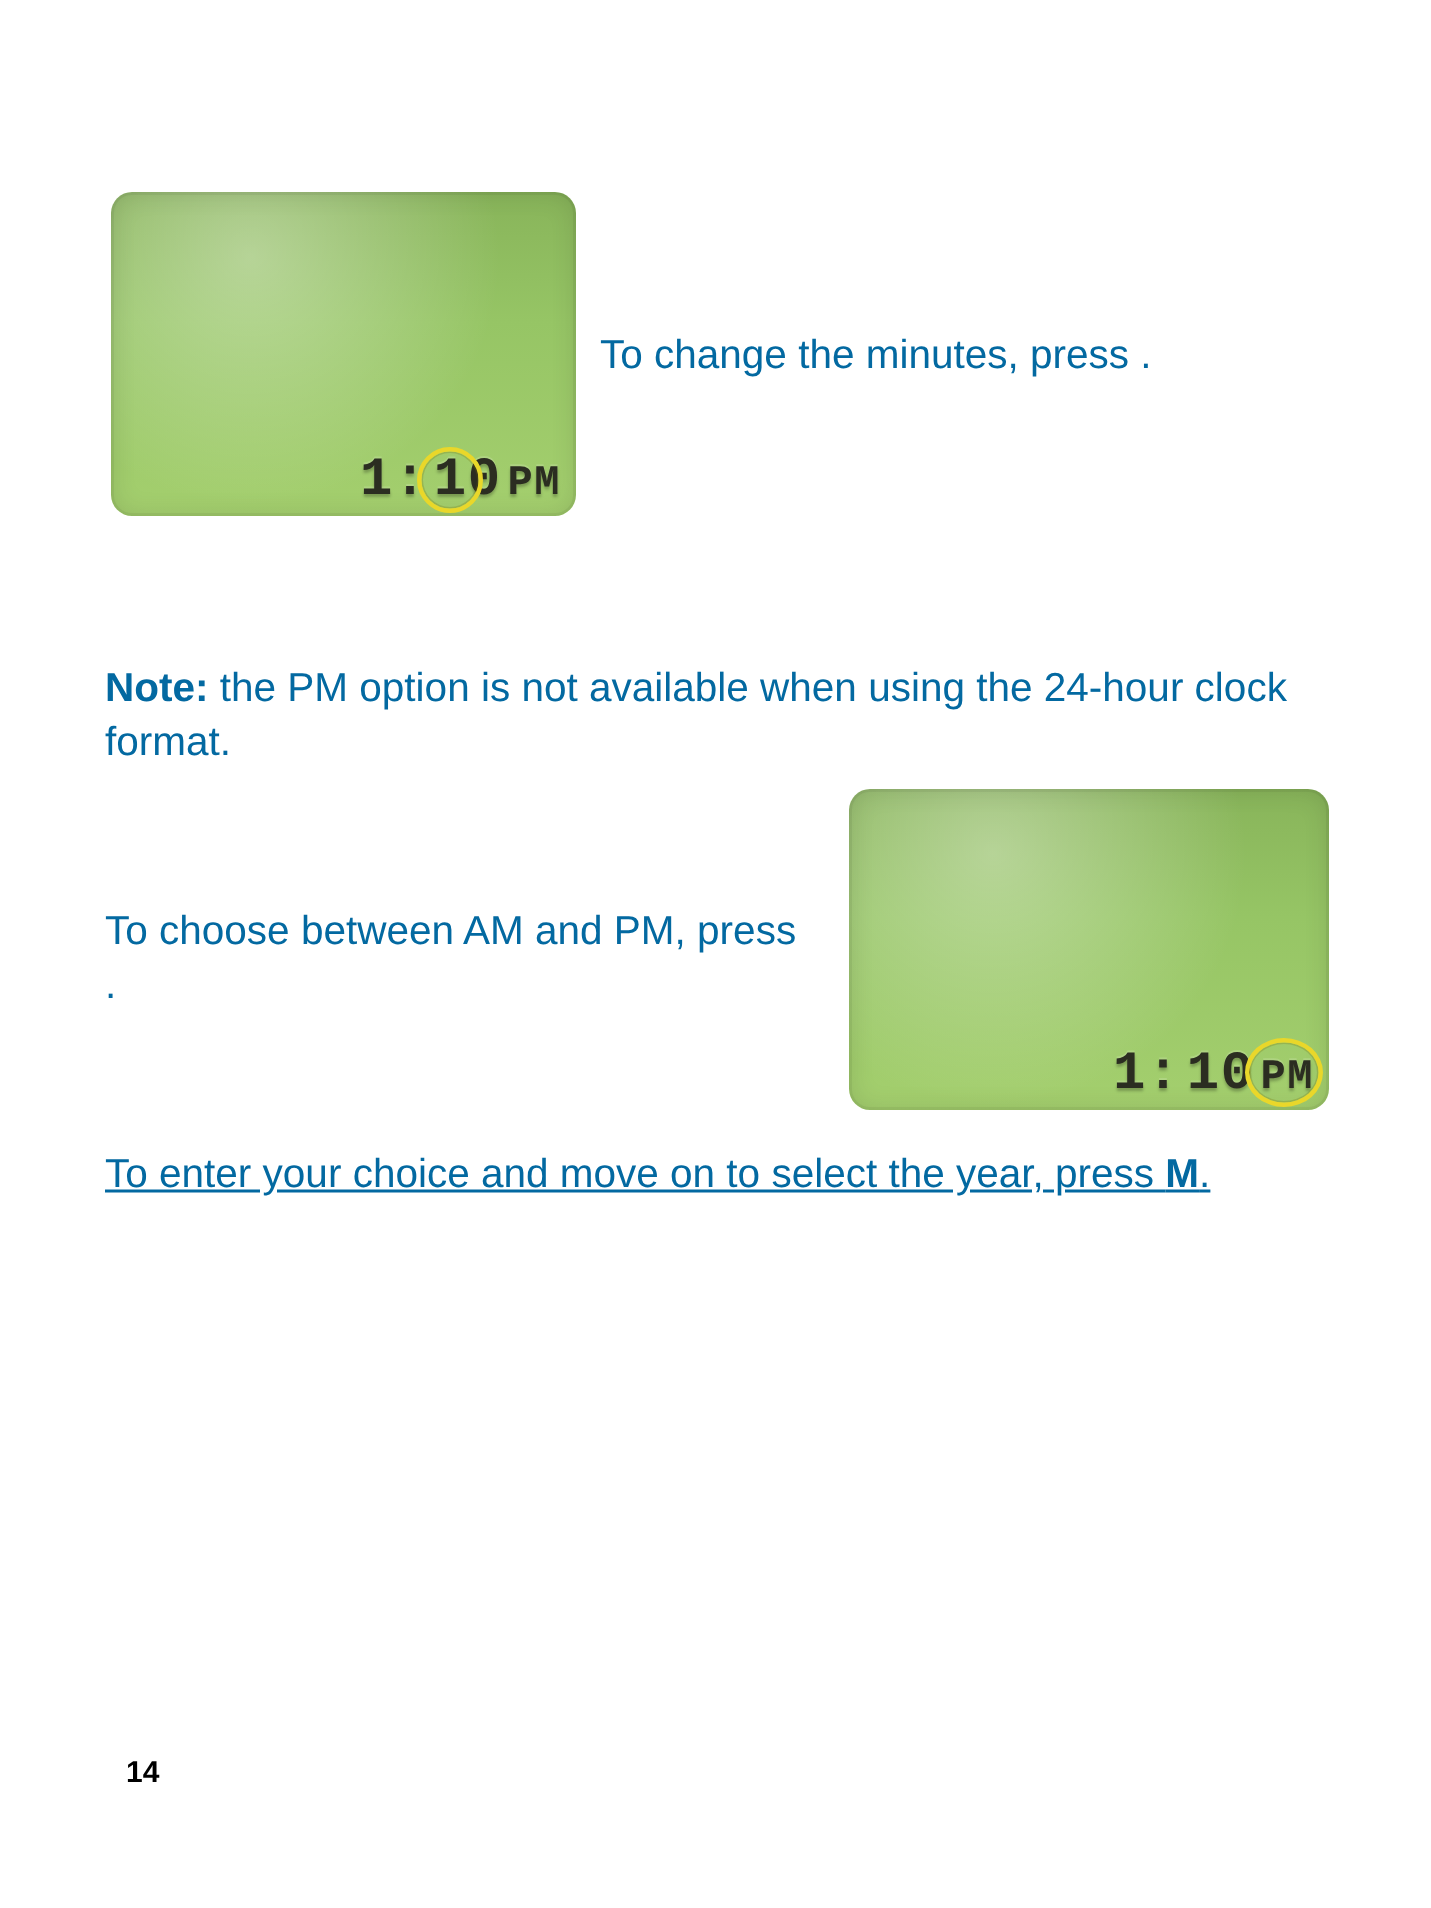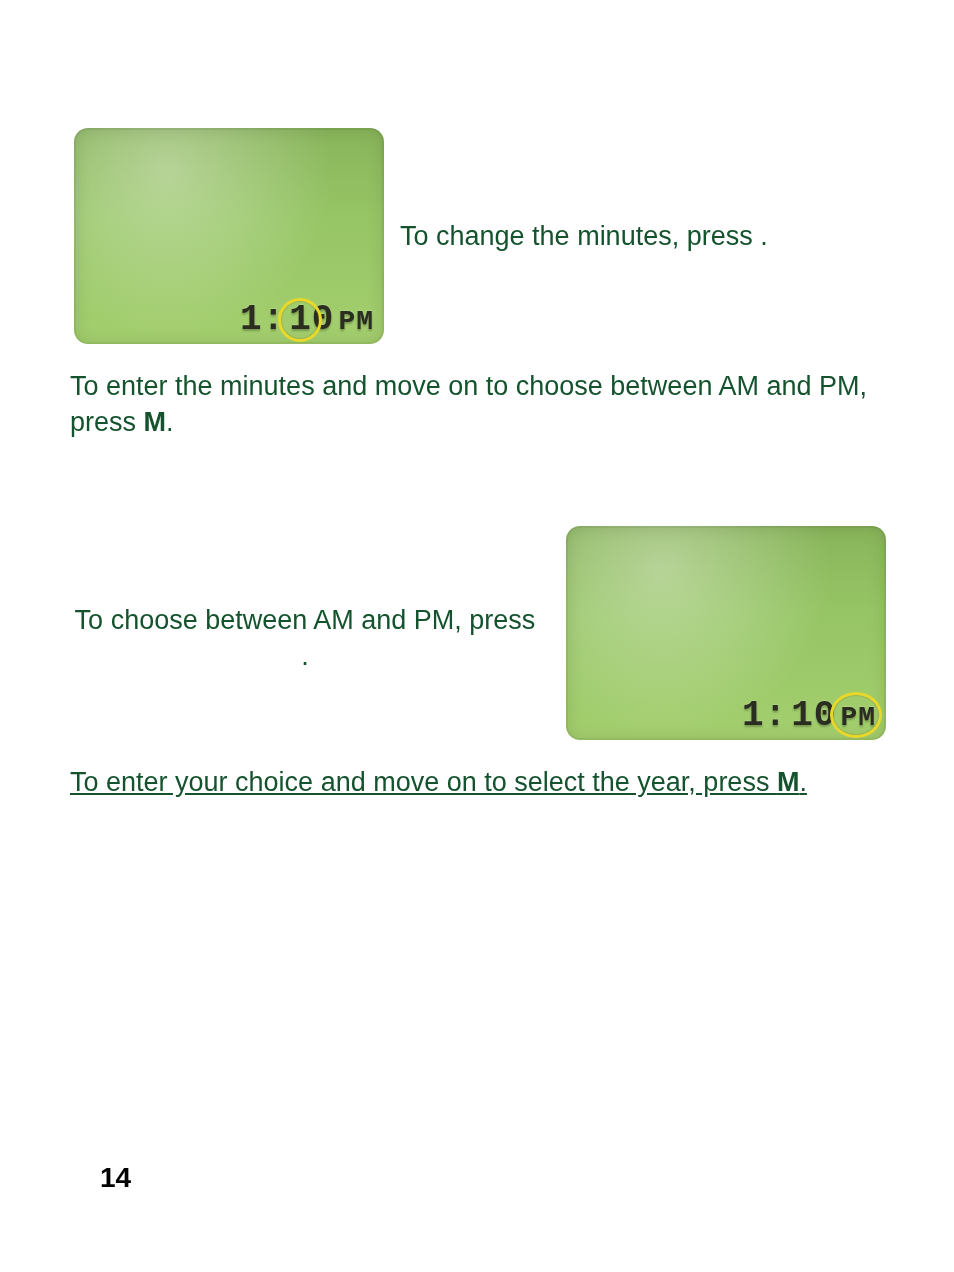--- a/index.html
+++ b/index.html
@@ -52,41 +52,40 @@
     border-radius: 50%;
     pointer-events: none;
     box-shadow: 0 0 0 1px rgba(120,110,0,0.25) inset;
   }
 
   
   .para {
     position: absolute;
     font-size: 27px;
     line-height: 1.35;
-    color: #14532d;
+    color: #0369a1;
   }
   .bold { font-weight: 700; }
 
   .page-number {
     position: absolute;
     left: 84px;
     bottom: 78px;
     font-weight: 700;
-    font-size: 28px;
-    margin-left: 16px;
+    font-size: 20px;
   }
 
   
   #lcd1 { left: 74px; top: 128px; width: 310px; height: 216px; }
   #lcd1 .circle { width: 44px; height: 44px; right: 62px; bottom: 2px; }
 
   #p1  { left: 400px; top: 218px; width: 490px; }
   #p2  { left: 70px;  top: 368px; width: 820px; }
   #p3  { left: 70px;  top: 440px; width: 820px; }
-  #p4  { left: 70px;  top: 602px; width: 470px; text-align: center; }
+  #p4  { left: 70px;  top: 602px; width: 470px; }
 
   #lcd2 { left: 566px; top: 526px; width: 320px; height: 214px; }
   #lcd2 .circle { width: 52px; height: 46px; right: 4px; bottom: 2px; }
 
   #p5  { left: 70px;  top: 764px; width: 820px; text-decoration: underline; }
 </style>
 </head>
 <body>
 
 <div class="page">
@@ -97,24 +96,24 @@
       <span class="seg seg-big">10</span>
       <span class="seg seg-ampm">PM</span>
     </div>
     <div class="circle"></div>
   </div>
 
   <div id="p1" class="para">
     <span>To change the minutes, press </span><span> .</span>
   </div>
 
-  <div id="p2" class="para">
-    <span>To enter the minutes and move on to choose between AM and PM, press </span><span class="bold">M</span><span>.</span>
+
+  <div id="p3" class="para">
+    <span class="bold">Note:</span><span> the PM option is not available when using the 24-hour clock format.</span>
   </div>
-
 
   <div id="p4" class="para">
     <span>To choose between AM and PM, press </span><span> .</span>
   </div>
 
   <div id="lcd2" class="lcd">
     <div class="readout">
       <span class="seg seg-big">1:</span>
       <span class="seg seg-big">10</span>
       <span class="seg seg-ampm">PM</span>

